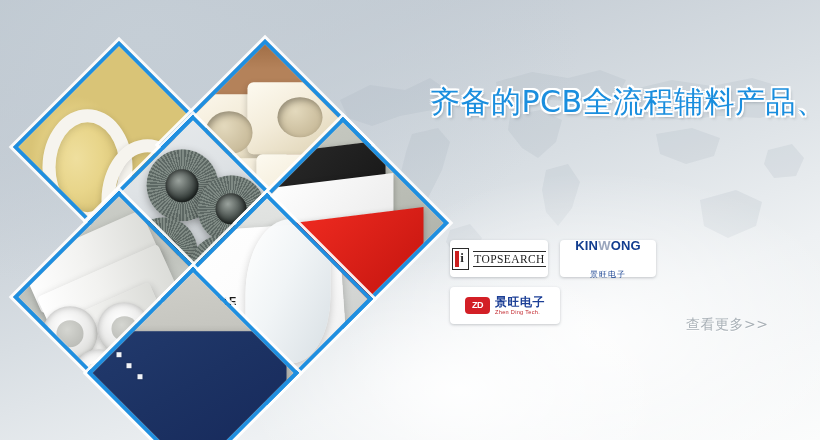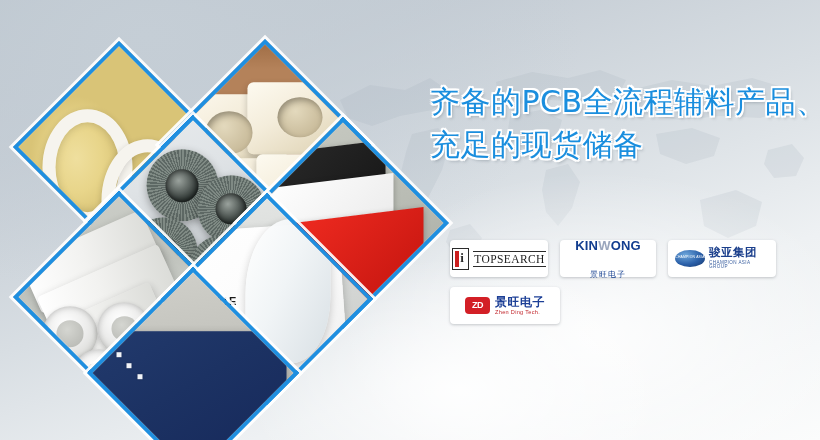--- a/index.html
+++ b/index.html
@@ -499,60 +499,51 @@
       <div class="navy" style="left:2%; top:30%; width:92%; height:62%;"></div>
       <div class="dot" style="left:14%; top:40%;"></div>
       <div class="dot" style="left:19%; top:45%;"></div>
       <div class="dot" style="left:24%; top:50%;"></div>
     </div>
   </div>
 
   <div class="copy">
     <div class="headline">
       <span>齐备的PCB全流程辅料产品、</span>
-      <span class="l2">充足的现货储备</span>
     </div>
   </div>
 
   <div class="logos">
     <div class="logo-row">
 
       <div class="logo-box lb-topsearch">
         <div class="ts-wrap">
           <span class="ts-mark"></span>
           <span class="ts-text">TOPSEARCH</span>
         </div>
       </div>
 
       <div class="logo-box lb-kinwong">
         <div class="kw-wrap">
           <span class="kw-en"><span>KIN</span><span class="w">W</span><span>ONG</span></span>
           <span class="kw-cn">景旺电子</span>
         </div>
       </div>
 
-      <div class="logo-box lb-champion">
-        <div class="ca-wrap">
-          <span class="ca-globe"></span>
-          <span class="ca-txt">
-            <span class="ca-cn">骏亚集团</span>
-            <span class="ca-en">CHAMPION ASIA GROUP</span>
-          </span>
-        </div>
-      </div>
 
     </div>
 
     <div class="logo-row">
       <div class="logo-box lb-zhending">
         <div class="zd-wrap">
           <span class="zd-mark"></span>
           <span class="zd-txt">
             <span class="zd-cn">景旺电子</span>
             <span class="zd-en">Zhen Ding Tech.</span>
           </span>
         </div>
       </div>
     </div>
   </div>
 
+  <div class="viewmore">查看更多&gt;&gt;</div>
 
 </div>
 
 </body></html>

